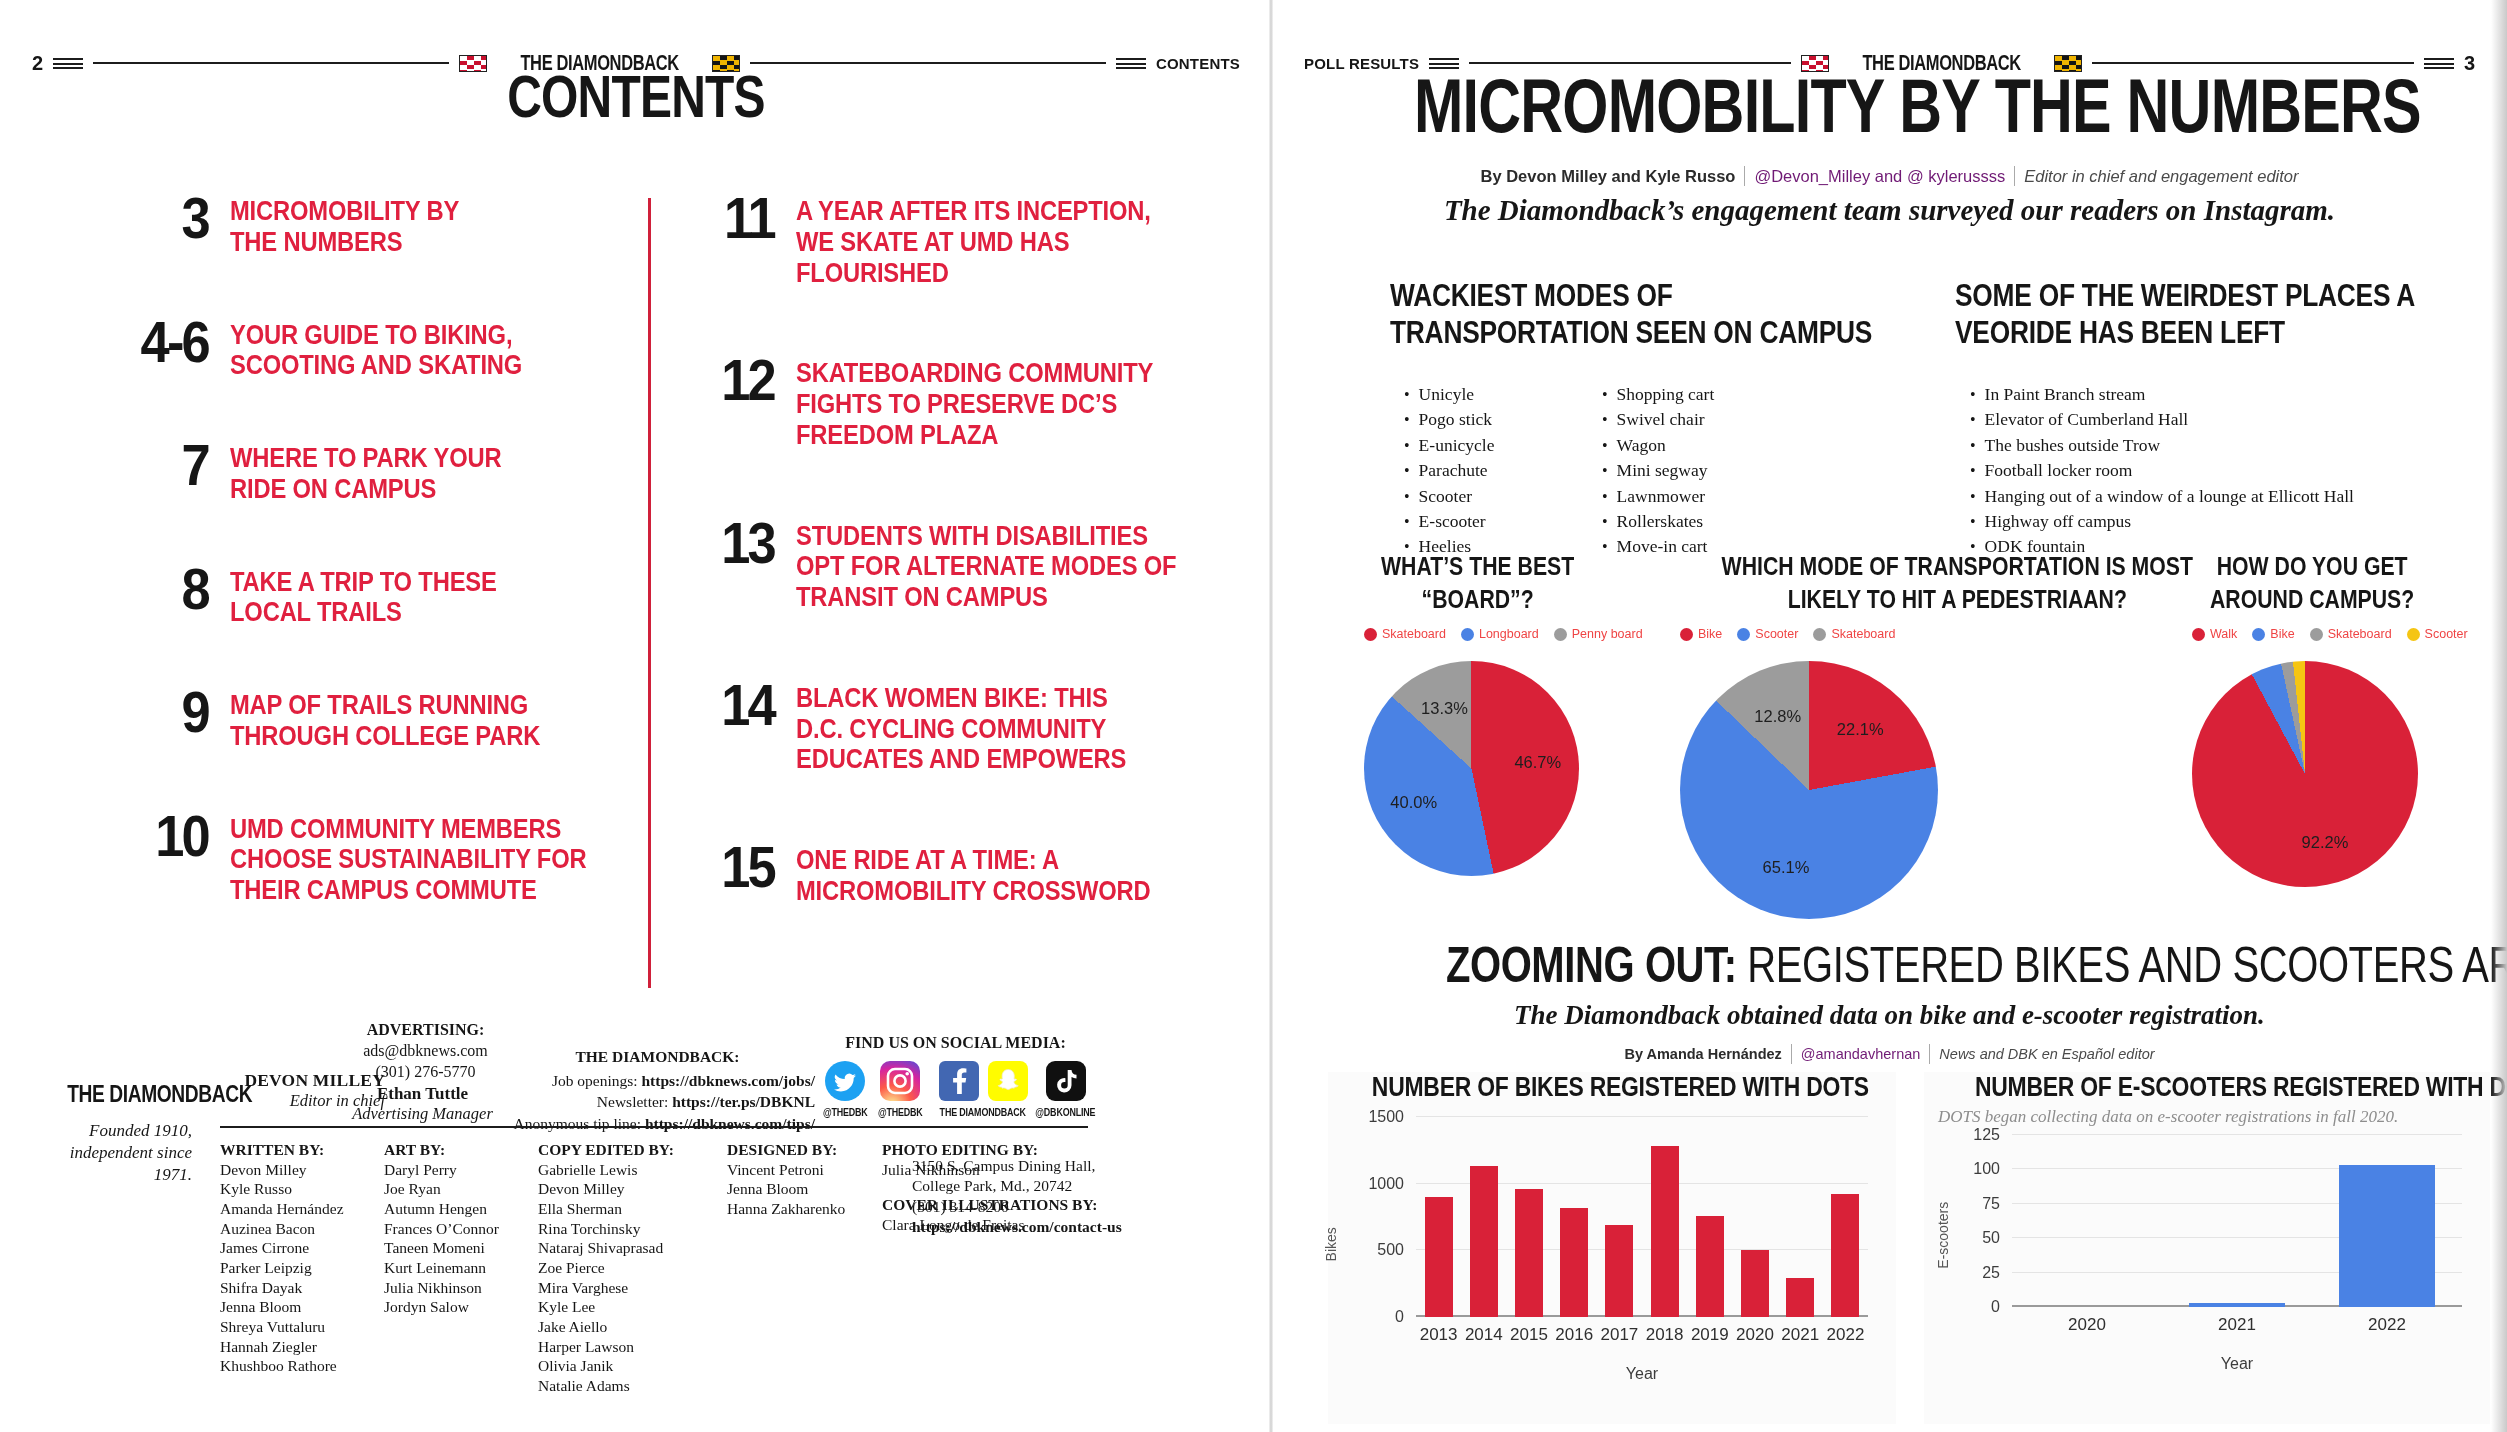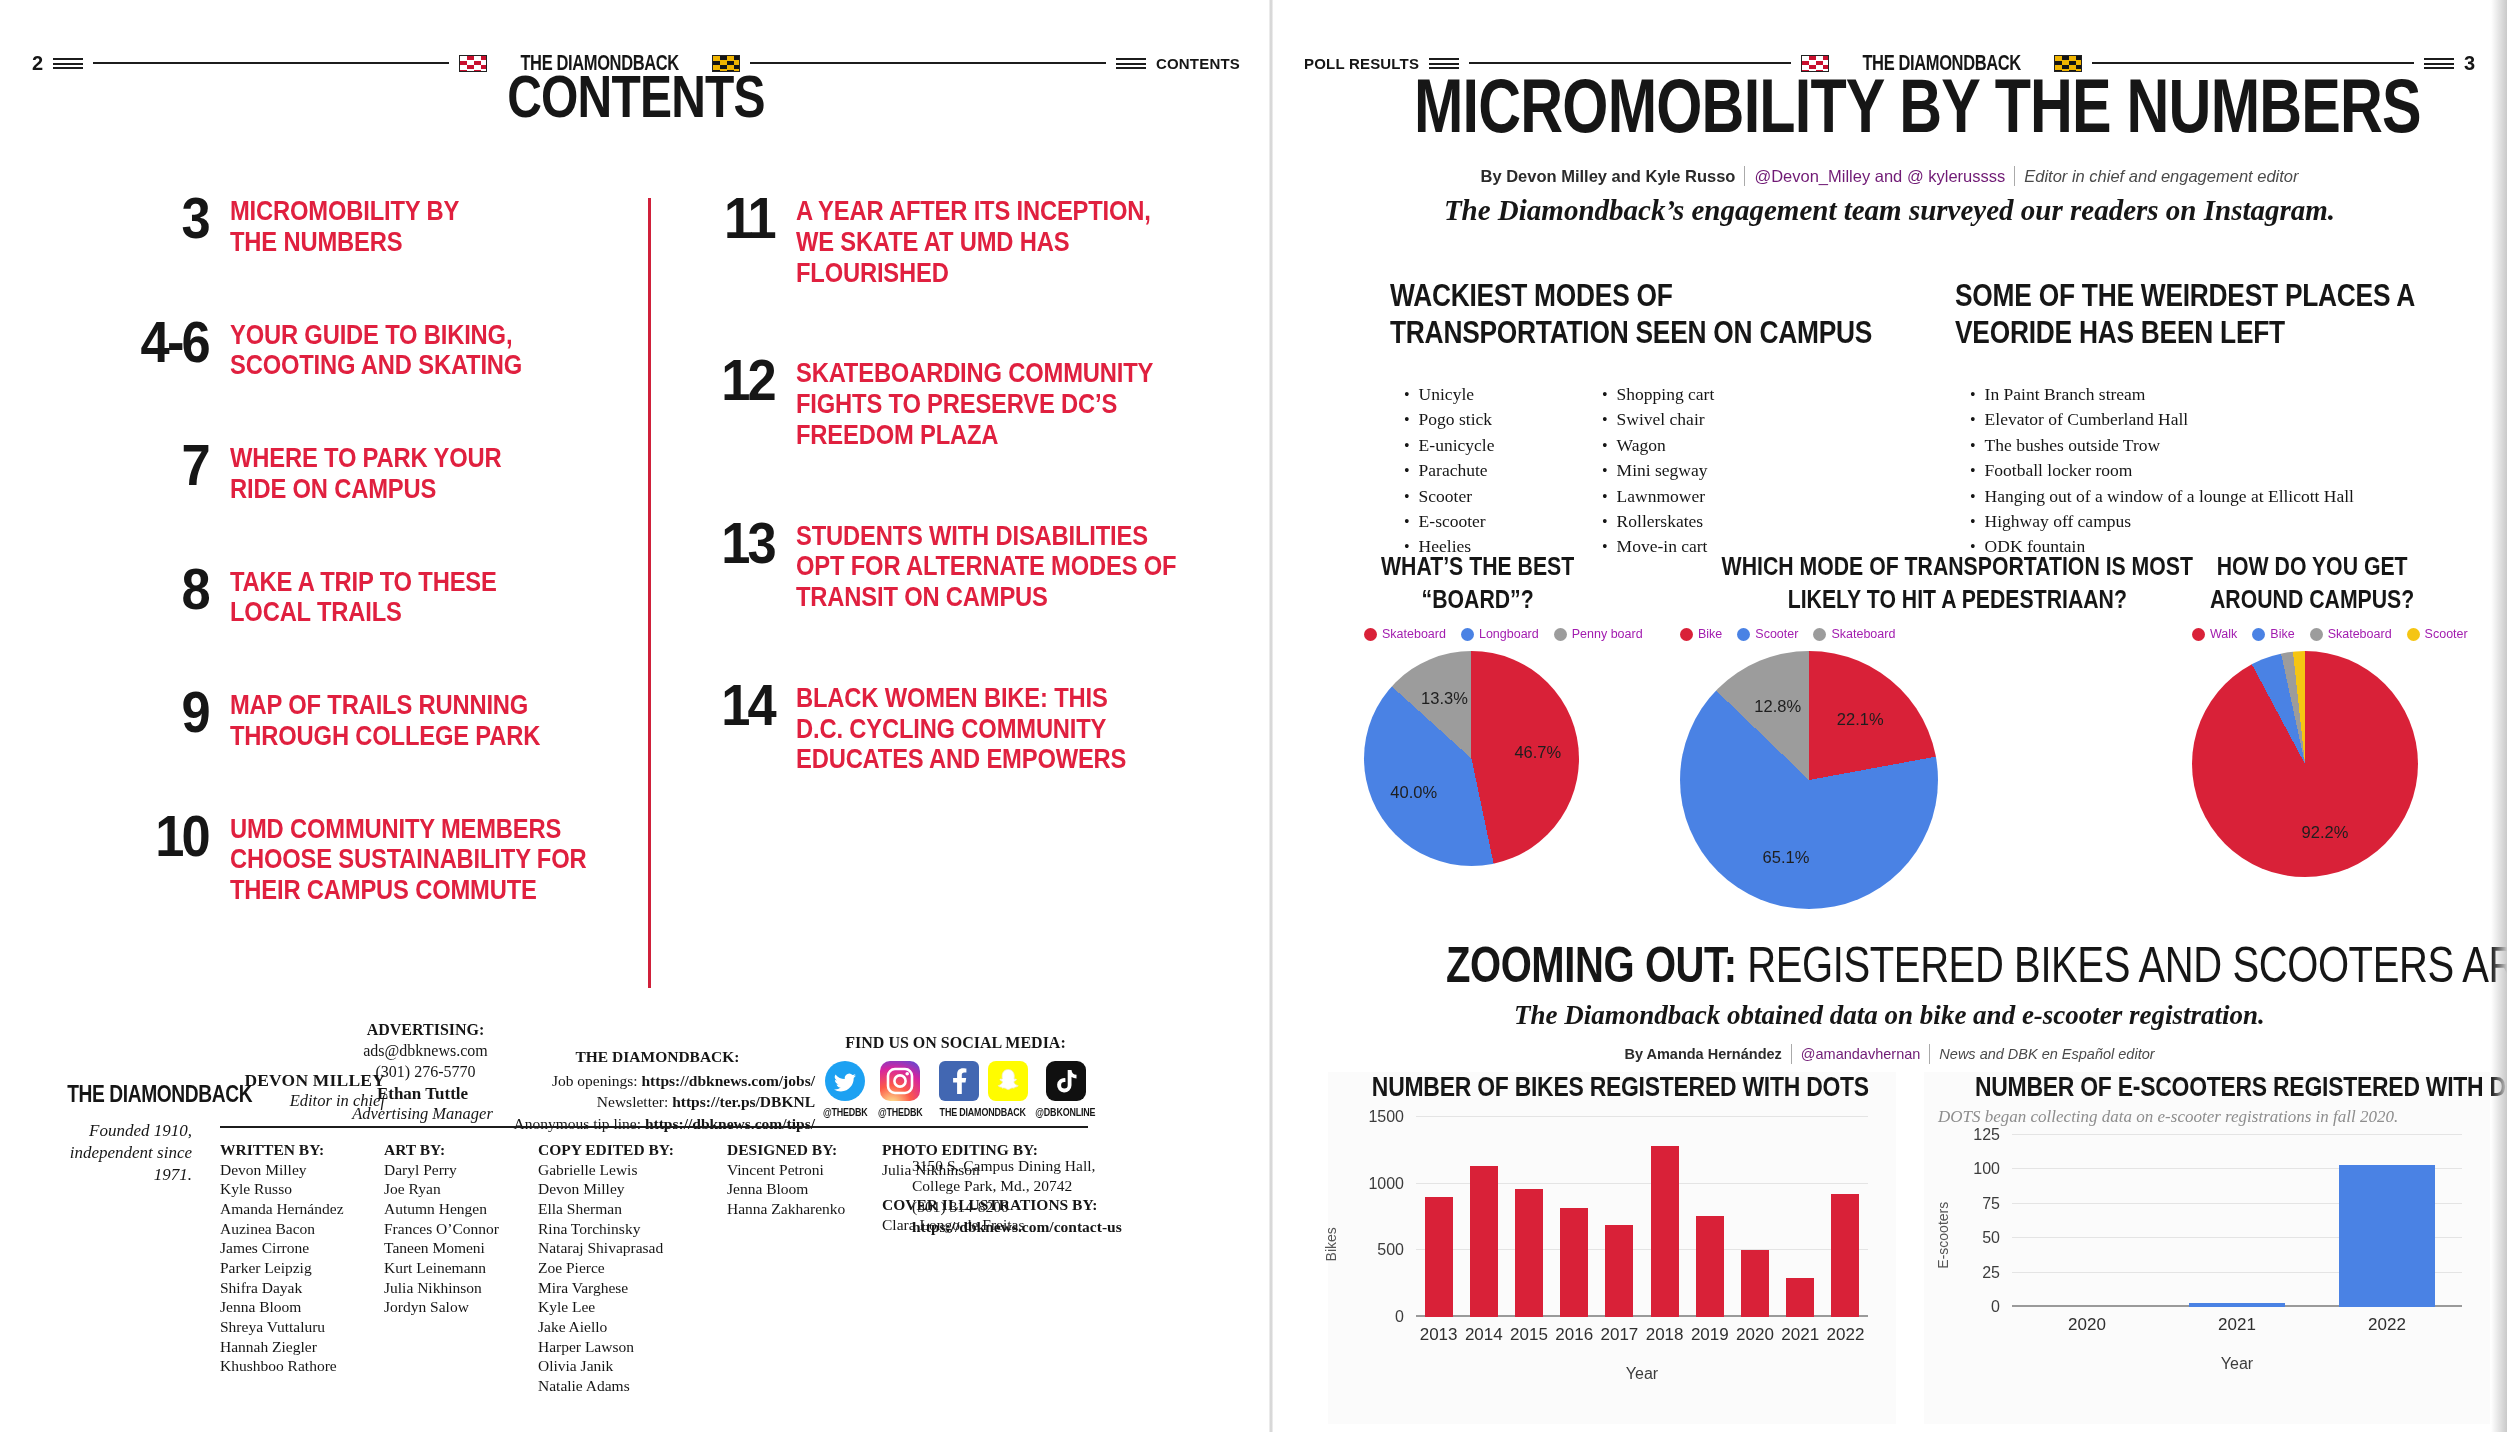--- a/index.html
+++ b/index.html
@@ -93,21 +93,21 @@
   .wack-1{left:132px;top:382px}
   .wack-2{left:330px;top:382px}
   .weird-1{left:698px;top:382px;width:530px}
 
   .pie-card{position:absolute;display:flex;flex-direction:column;align-items:flex-start}
   #pie-card-0{left:92px;top:550px;width:345px}
   #pie-card-1{left:408px;top:550px;width:450px}
   #pie-card-2{left:920px;top:550px;width:310px}
   .pie-title{font-size:25px;font-weight:800;text-align:center;line-height:1.3}
   .pie-title span{display:block;transform:scaleX(.85);white-space:nowrap}
-  .pie-legend{display:flex;justify-content:center;align-items:center;gap:15px;margin:12px 0 10px;font-size:12.5px;color:#a21caf;white-space:nowrap}
+  .pie-legend{display:flex;justify-content:center;align-items:center;gap:15px;margin:12px 0 20px;font-size:12.5px;color:#ef4444;white-space:nowrap}
   .pie-legend .lg{display:flex;align-items:center;gap:5px}
   .pie-legend i{width:13px;height:13px;border-radius:50%;display:inline-block}
   .pie{position:relative;border-radius:50%}
   .pie-lbl{position:absolute;transform:translate(-50%,-50%);font-size:16.5px;color:#1e1e1e;white-space:nowrap}
 
   .zo-title{position:absolute;top:936px;left:0;right:0;text-align:center;font-size:50px;letter-spacing:-.5px}
   .zo-title .cond{transform:scaleX(.8)}
   .zo-title .zo-prefix{font-weight:800}
   .zo-title .zo-rest{font-weight:400}
   .zo-intro{position:absolute;top:1000px;left:0;right:0;text-align:center;font-family:"Liberation Serif",serif;font-style:italic;font-weight:700;font-size:27px}
@@ -188,20 +188,24 @@
           <div class="toc-num">12</div>
           <div class="toc-text">SKATEBOARDING COMMUNITY<br>FIGHTS TO PRESERVE DC’S<br>FREEDOM PLAZA</div>
         </div>
         <div class="toc-item">
           <div class="toc-num">13</div>
           <div class="toc-text">STUDENTS WITH DISABILITIES<br>OPT FOR ALTERNATE MODES OF<br>TRANSIT ON CAMPUS</div>
         </div>
         <div class="toc-item">
           <div class="toc-num">14</div>
           <div class="toc-text">BLACK WOMEN BIKE: THIS<br>D.C. CYCLING COMMUNITY<br>EDUCATES AND EMPOWERS</div>
+        </div>
+        <div class="toc-item">
+          <div class="toc-num">15</div>
+          <div class="toc-text">ONE RIDE AT A TIME: A<br>MICROMOBILITY CROSSWORD</div>
         </div>
       </div>
 
     <div class="mh-logo">
       <div class="mh-logo-text">THE DIAMONDBACK</div>
       <div class="mh-founded">Founded 1910, independent since 1971.</div>
     </div>
     <div class="mh-adv">
       <div class="b">ADVERTISING:</div>
       <div>ads@dbknews.com</div>

